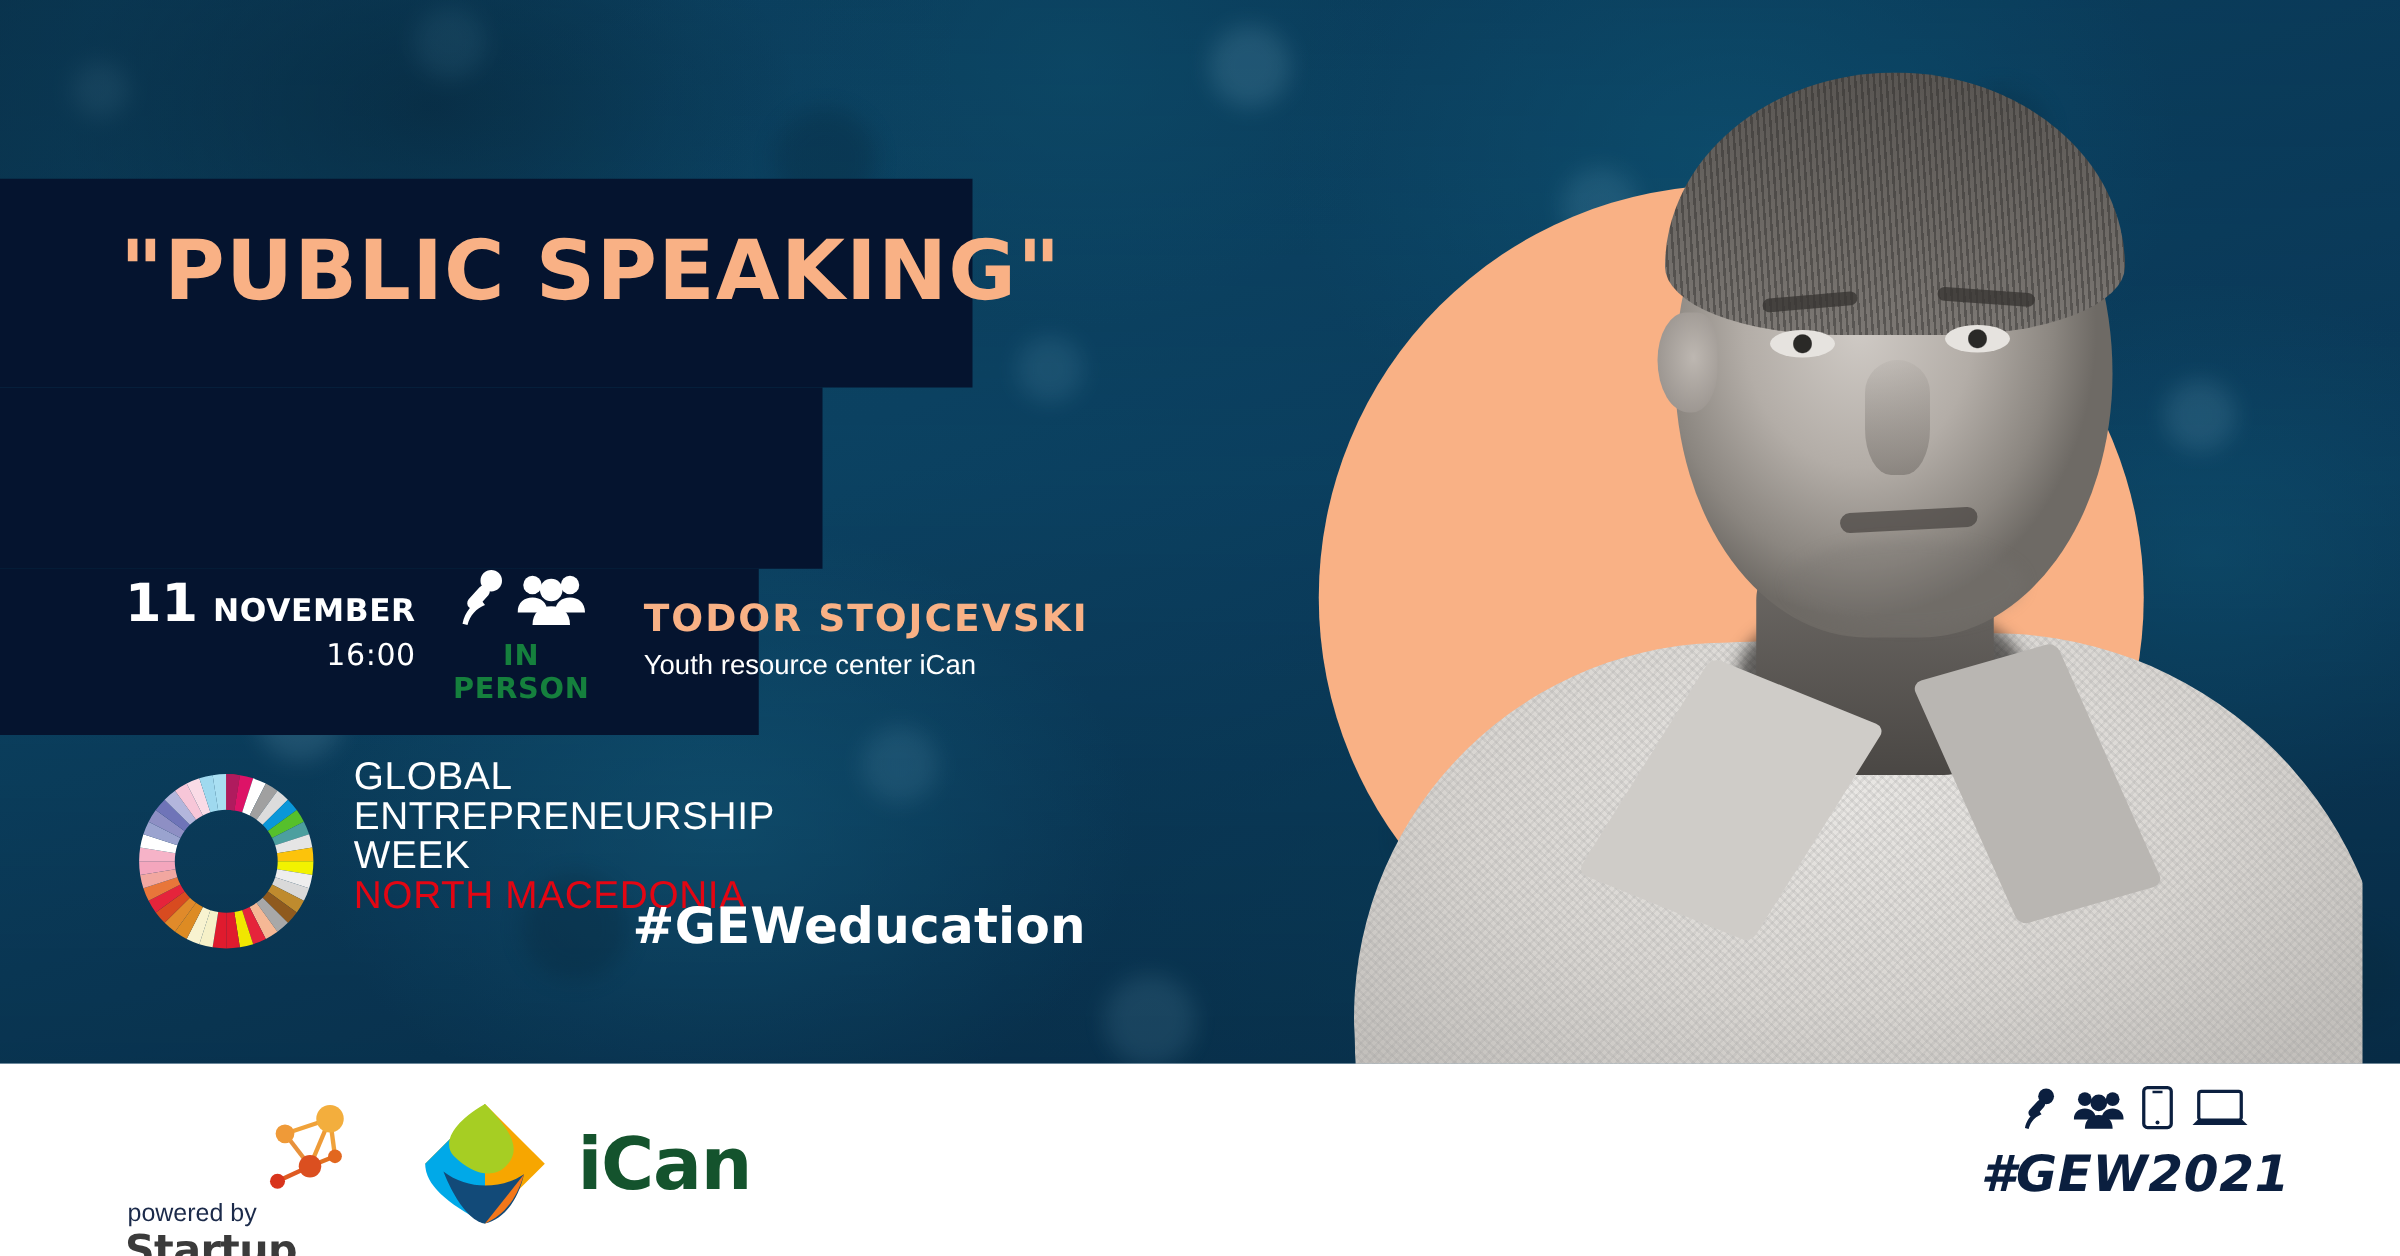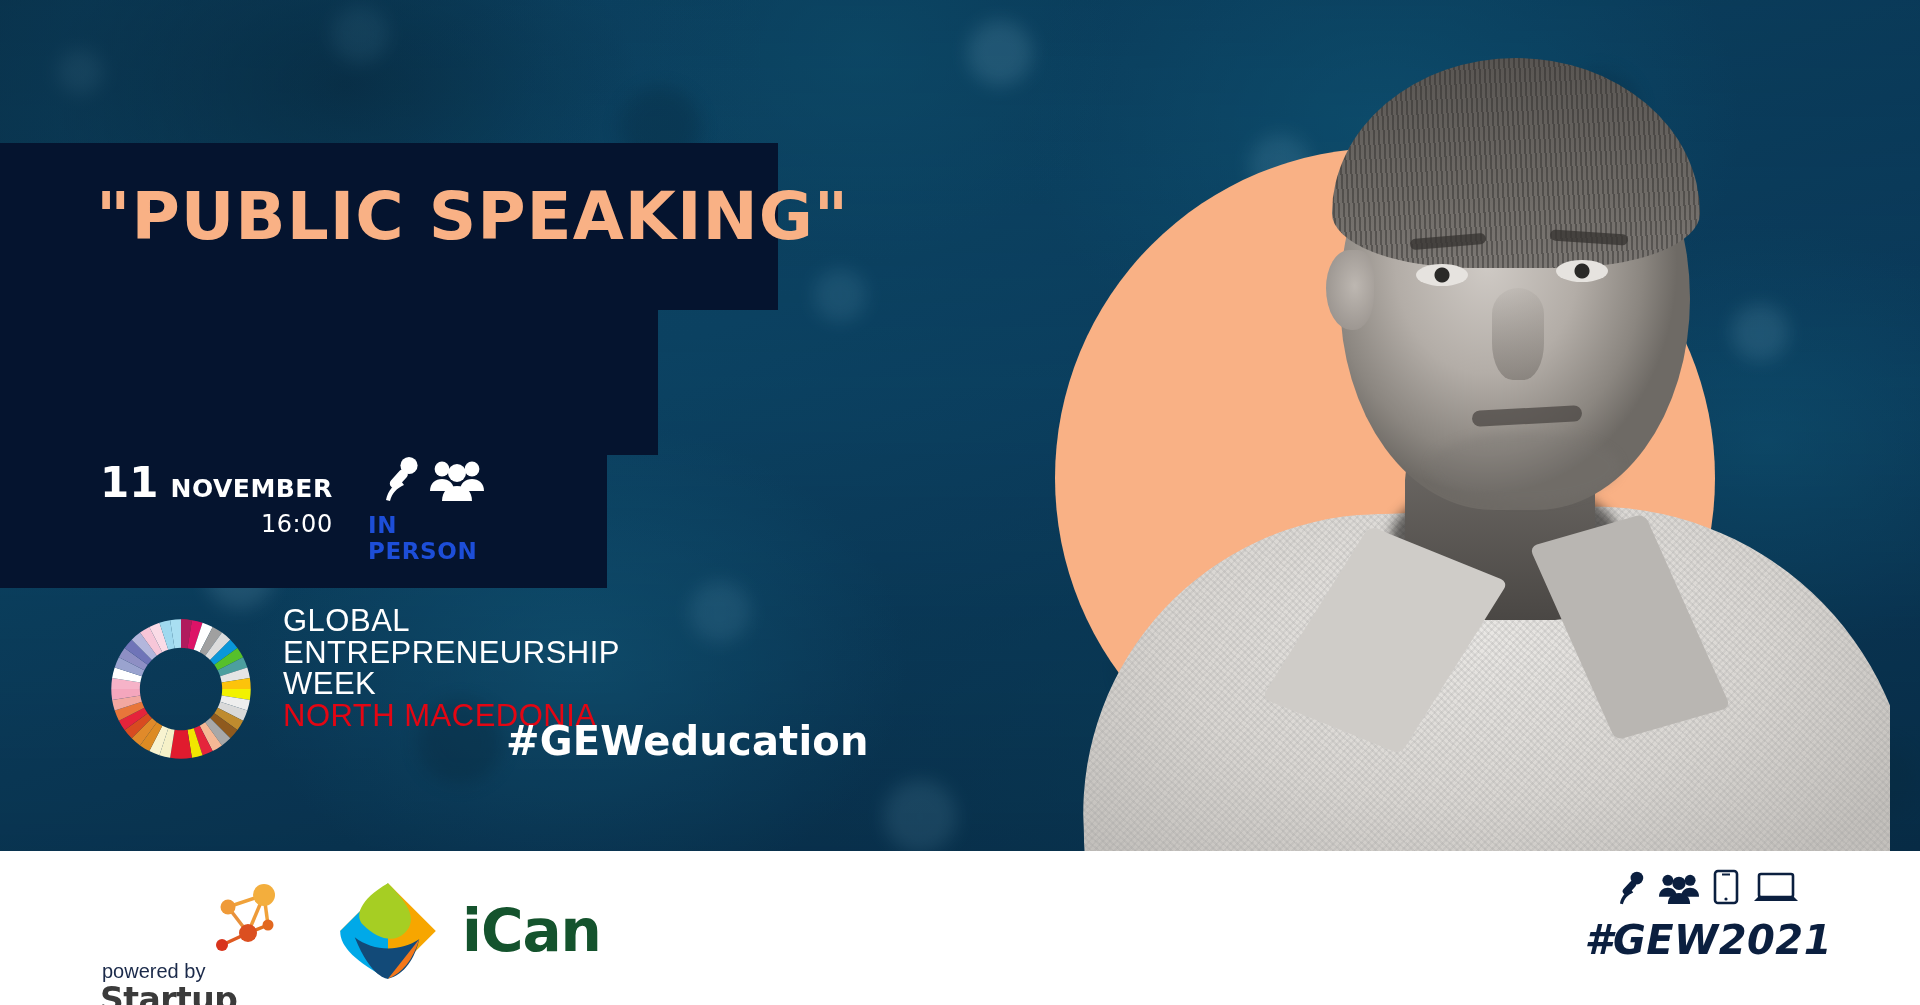--- a/index.html
+++ b/index.html
@@ -212,22 +212,22 @@
   }
   .time {
     margin-top:6px;
     font-size:24px; font-weight:400; letter-spacing:.5px;
     font-family:"DejaVu Sans", sans-serif;
     text-align:right;
   }
 
   
   .format {
-    position:absolute; left:368px; top:458px;
-    width:130px; text-align:left; color:#1d4ed8;
+    position:absolute; left:352px; top:458px;
+    width:130px; text-align:center; color:#15803d;
   }
   .format-icons { display:flex; align-items:flex-end; justify-content:center; gap:10px; height:48px; }
   .format-label {
     margin-top:6px;
     font-size:23px; font-weight:700; letter-spacing:.6px;
     font-family:"DejaVu Sans", sans-serif;
   }
 
   
   .speaker { position:absolute; left:515px; top:478px; }
@@ -357,20 +357,24 @@
           <path d="M0 33 C0 25 5.5 21 12 21 C18.5 21 24 25 24 33 Z"></path>
           <path d="M30 33 C30 25 35.5 21 42 21 C48.5 21 54 25 54 33 Z"></path>
           <circle cx="27" cy="15" r="9"></circle>
           <path d="M12 43 C12 33 18.5 28 27 28 C35.5 28 42 33 42 43 Z"></path>
         </svg>
       </span>
     </div>
     <div class="format-label">IN PERSON</div>
   </div>
 
+  <div class="speaker">
+    <div class="speaker-name">TODOR STOJCEVSKI</div>
+    <div class="speaker-org">Youth resource center iCan</div>
+  </div>
 
   <div class="gew">
     <div class="gew-wheel">
       <svg width="168" height="168" viewBox="0 0 100 100">
         <g transform="translate(50,50)" stroke-width="17" fill="none">
           <circle r="33" stroke="#c5192d" stroke-dasharray="5.2 202" transform="rotate(-90)"></circle>
           <circle r="33" stroke="#dd1367" stroke-dasharray="5.2 202" transform="rotate(-81)"></circle>
           <circle r="33" stroke="#ffffff" stroke-dasharray="5.2 202" transform="rotate(-72)"></circle>
           <circle r="33" stroke="#a0a0a0" stroke-dasharray="5.2 202" transform="rotate(-63)"></circle>
           <circle r="33" stroke="#dcdcdc" stroke-dasharray="5.2 202" transform="rotate(-54)"></circle>

